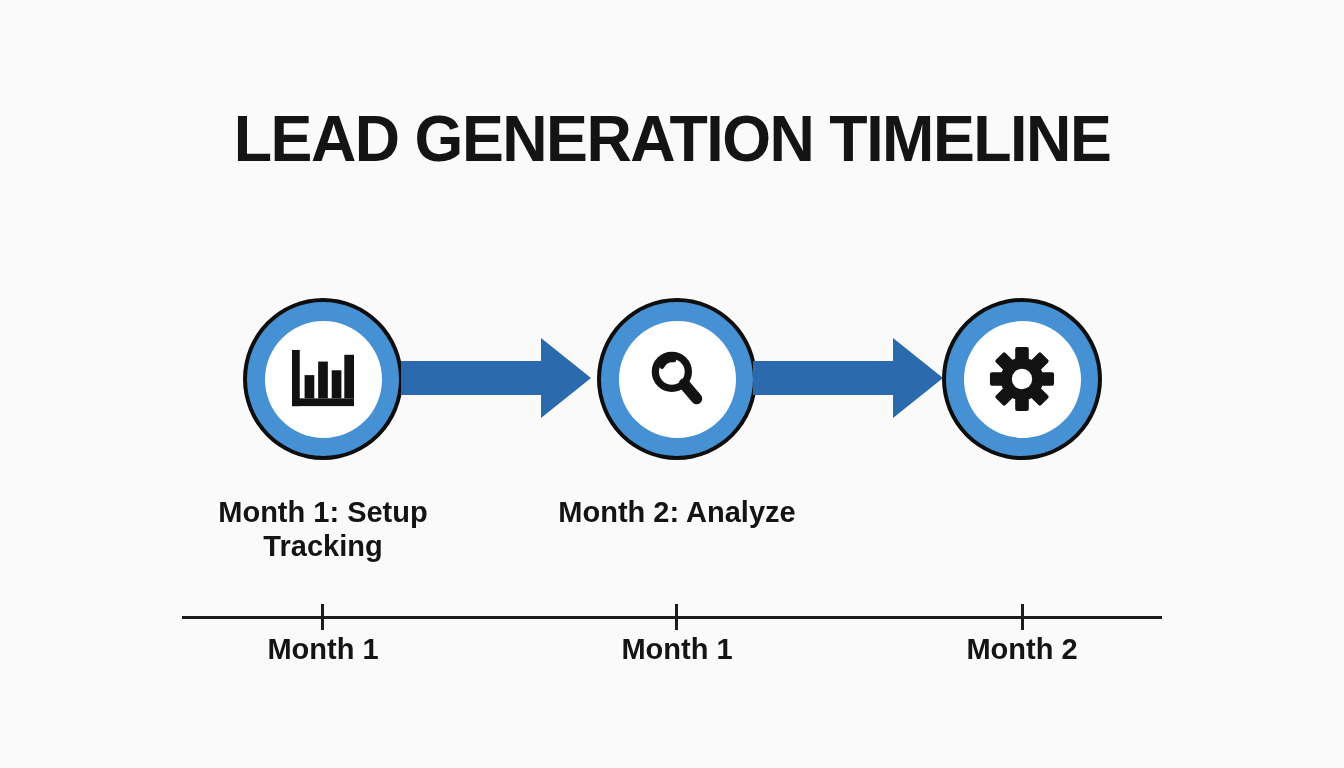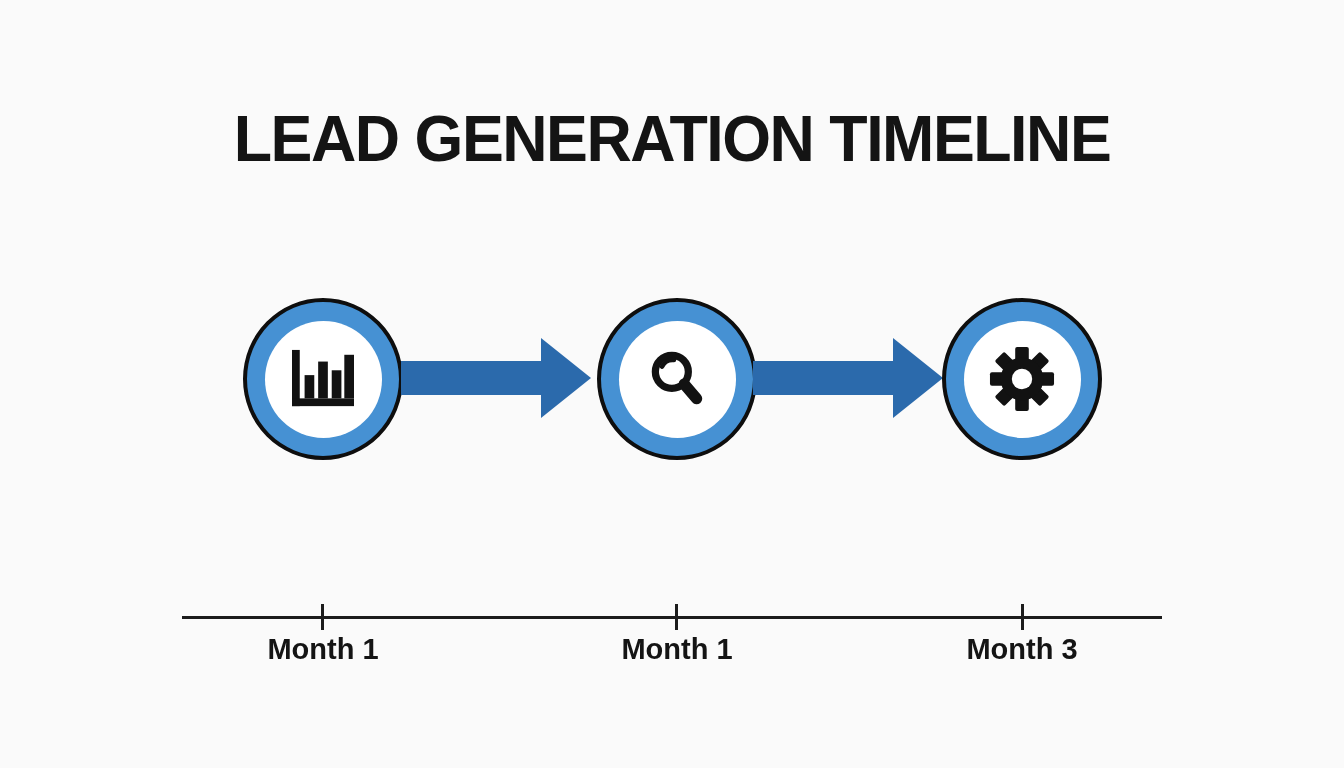--- a/index.html
+++ b/index.html
@@ -160,23 +160,25 @@
           <rect x="-7" y="-33" width="14" height="15" rx="2" transform="rotate(225)"></rect>
           <rect x="-7" y="-33" width="14" height="15" rx="2" transform="rotate(270)"></rect>
           <rect x="-7" y="-33" width="14" height="15" rx="2" transform="rotate(315)"></rect>
           <circle r="22"></circle>
         </g>
         <circle r="10.5" fill="#ffffff"></circle>
       </svg>
     </div>
   </div>
 
+  <div class="step-label step-label-1">Month 1: Setup Tracking</div>
+  <div class="step-label step-label-2">Month 2: Analyze</div>
 
   <div class="axis-line"></div>
   <div class="tick tick-1"></div>
   <div class="tick tick-2"></div>
   <div class="tick tick-3"></div>
 
   <div class="tick-label tick-label-1">Month 1</div>
   <div class="tick-label tick-label-2">Month 1</div>
-  <div class="tick-label tick-label-3">Month 3</div>
+  <div class="tick-label tick-label-3">Month 2</div>
 
 </div>
 
 </body></html>

